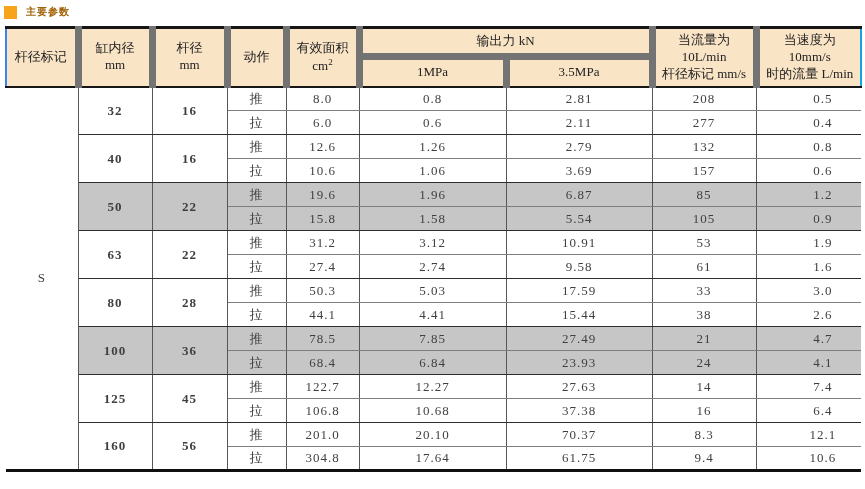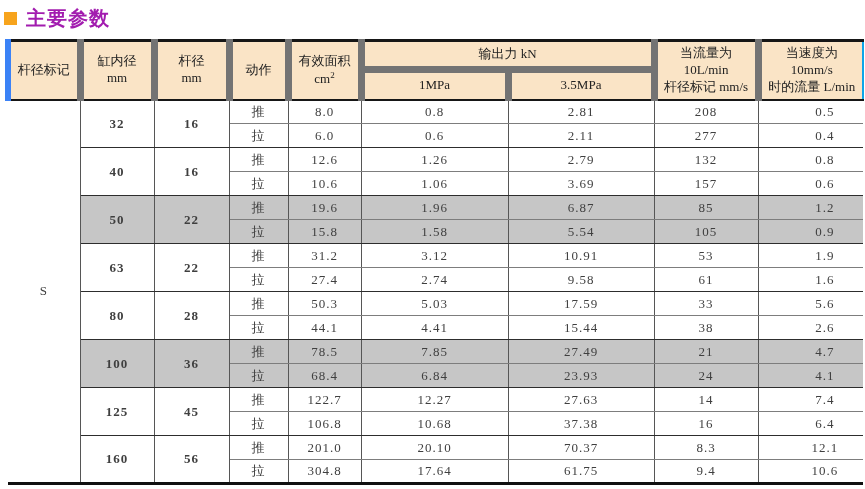--- a/index.html
+++ b/index.html
@@ -15,21 +15,21 @@
     margin: 5px 0 7px 4px;
     font-family: "Liberation Sans", "DejaVu Sans", sans-serif;
   }
   .title-square {
     width: 13px; height: 13px;
     background: #F7A41D;
     margin-right: 9px;
     flex: 0 0 auto;
   }
   .title-text {
-    font-size: 20px; font-weight: bold; color: #a21caf;
+    font-size: 10px; font-weight: bold; color: #a16207;
     letter-spacing: 1px;
   }
   
   table.params {
     border-collapse: collapse;
     table-layout: fixed;
     margin-left: 5px;
     width: 855px;
   }
   
@@ -40,21 +40,21 @@
     font-size: 13px;
     color: #222;
     line-height: 1.3;
     padding: 1px 0;
     text-align: center;
     vertical-align: middle;
   }
   thead tr.h-top { height: 29px; }
   thead tr.h-bot { height: 30px; }
   th.b-top    { border-top: 3px solid #161616; }
-  th.b-left   { border-left: 6px solid #3b82f6; }
+  th.b-left   { border-left: 2px solid #3b82f6; }
   th.b-right  { border-right: 2px solid #0ea5e9; margin-left: 24px; }
   th.b-bottom { border-bottom: 2px solid #161616; }
   th sup { font-size: 9px; }
   
   tbody td {
     height: 24px;
     padding: 0;
     text-align: center;
     vertical-align: middle;
     font-size: 13px;
@@ -210,21 +210,21 @@
         <td>1.6</td>
       </tr>
       <tr>
         <td class="group-cell" rowspan="2">80</td>
         <td class="group-cell" rowspan="2">28</td>
         <td>推</td>
         <td>50.3</td>
         <td>5.03</td>
         <td>17.59</td>
         <td>33</td>
-        <td>5.6</td>
+        <td>3.0</td>
       </tr>
       <tr class="group-end">
         <td>拉</td>
         <td>44.1</td>
         <td>4.41</td>
         <td>15.44</td>
         <td>38</td>
         <td>2.6</td>
       </tr>
       <tr class="shaded">

